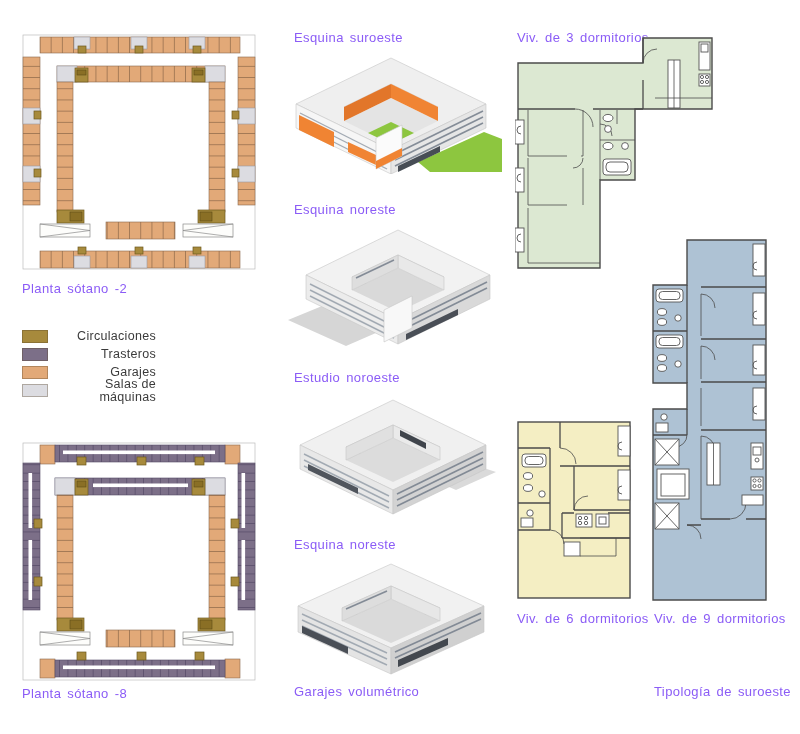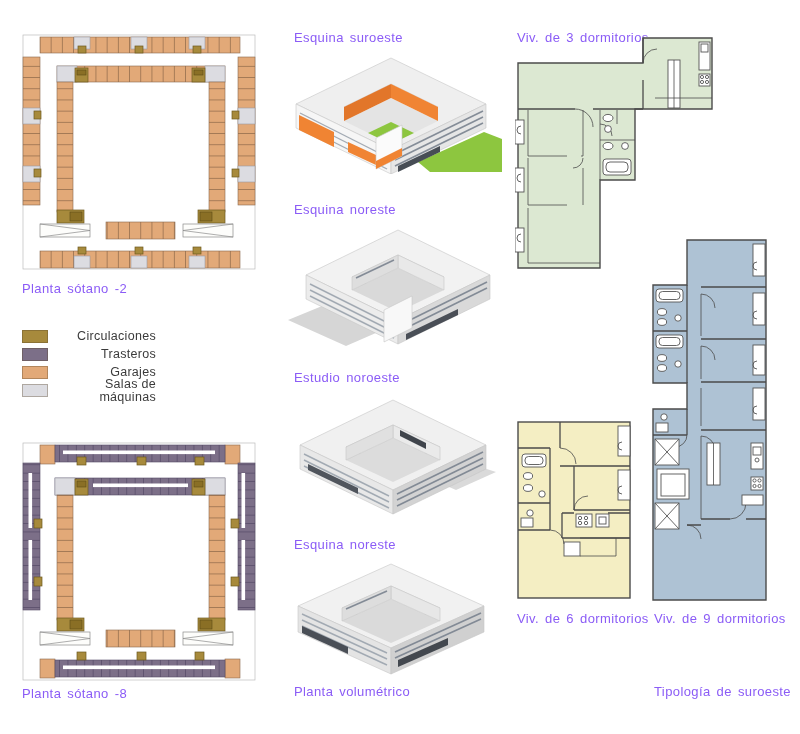--- a/index.html
+++ b/index.html
@@ -263,21 +263,21 @@
     <line x1="14" y1="58" x2="99" y2="97" class="win2"></line>
     <line x1="14" y1="64" x2="99" y2="103" class="win2"></line>
     <line x1="14" y1="70" x2="99" y2="109" class="win2"></line>
     <polygon points="14,70 60,91 60,98 14,77" fill="#4a4f57"></polygon>
     <polygon points="103,92 196,50 196,76 103,118" fill="#d0d0d0" class="edge"></polygon>
     <line x1="107" y1="96" x2="193" y2="57" class="win"></line>
     <line x1="107" y1="102" x2="193" y2="63" class="win"></line>
     <polygon points="110,104 160,82 160,89 110,111" fill="#43484f"></polygon>
   </svg>
 
-  <div class="lbl" style="left:294px;top:684px">Planta volumétrico</div>
+  <div class="lbl" style="left:294px;top:684px">Garajes volumétrico</div>
 
   <div class="lbl" style="left:517px;top:30px">Viv. de 3 dormitorios</div>
   <svg class="fig" style="left:515px;top:28px" width="200" height="242" viewBox="0 0 200 242">
 
     <polygon points="4,35 128,35 128,10 197,10 197,81 120,81 120,152 85,152 85,240 3,240 3,35" stroke="#4b4b4b" stroke-width="1.4" style="fill: rgb(220, 232, 210);"></polygon>
 
     <path class="wall" d="M3,81 L60,81 M78,81 L128,81"></path>
     <path class="wall" d="M128,10 L128,35 M128,52 L128,81"></path>
     <path class="wallthin" d="M13,82 L13,128 M13,128 L52,128 M66,128 L68,128 M13,130 L13,177 M13,177 L52,177 M13,180 L13,235 M68,82 L68,128 M68,140 L68,177"></path>
     <path class="wallthin" d="M85,82 L85,152 M85,112 L120,112 M102,82 L102,96"></path>

